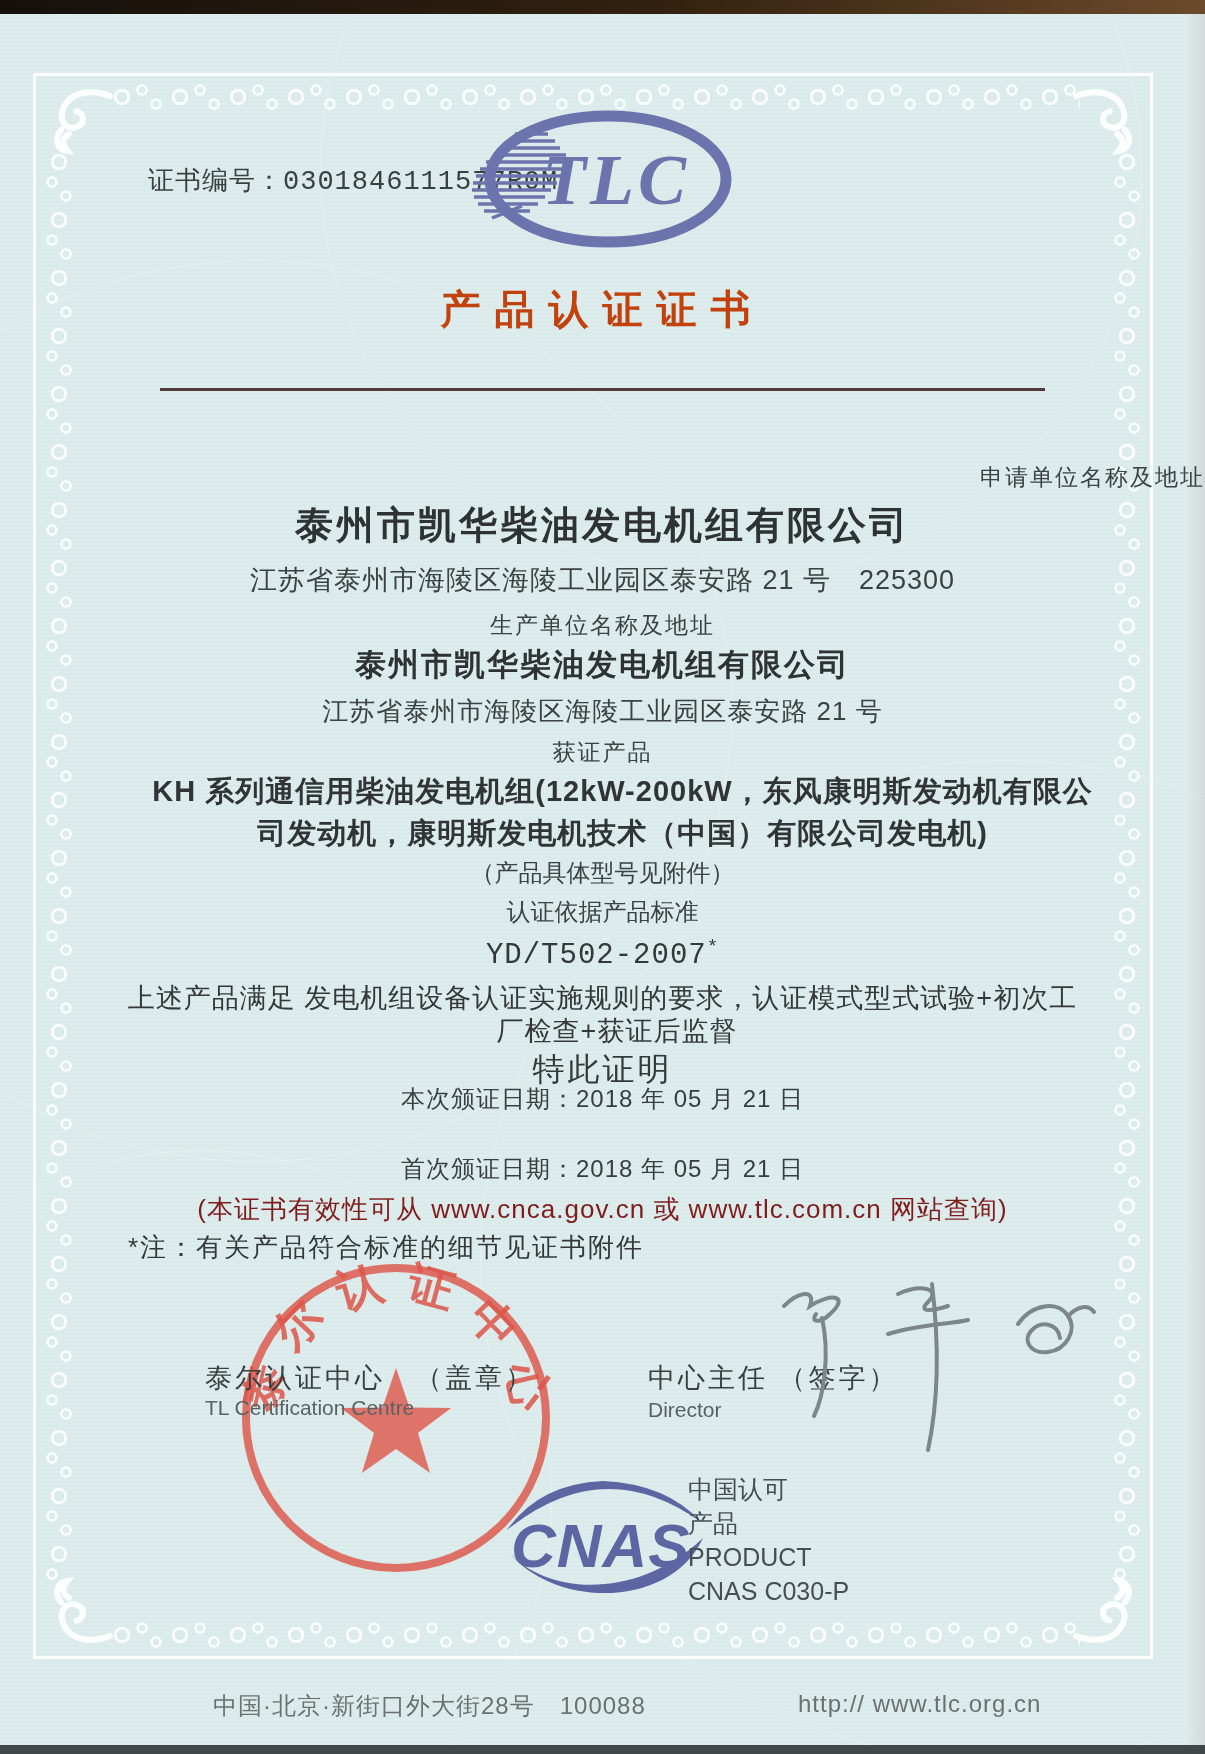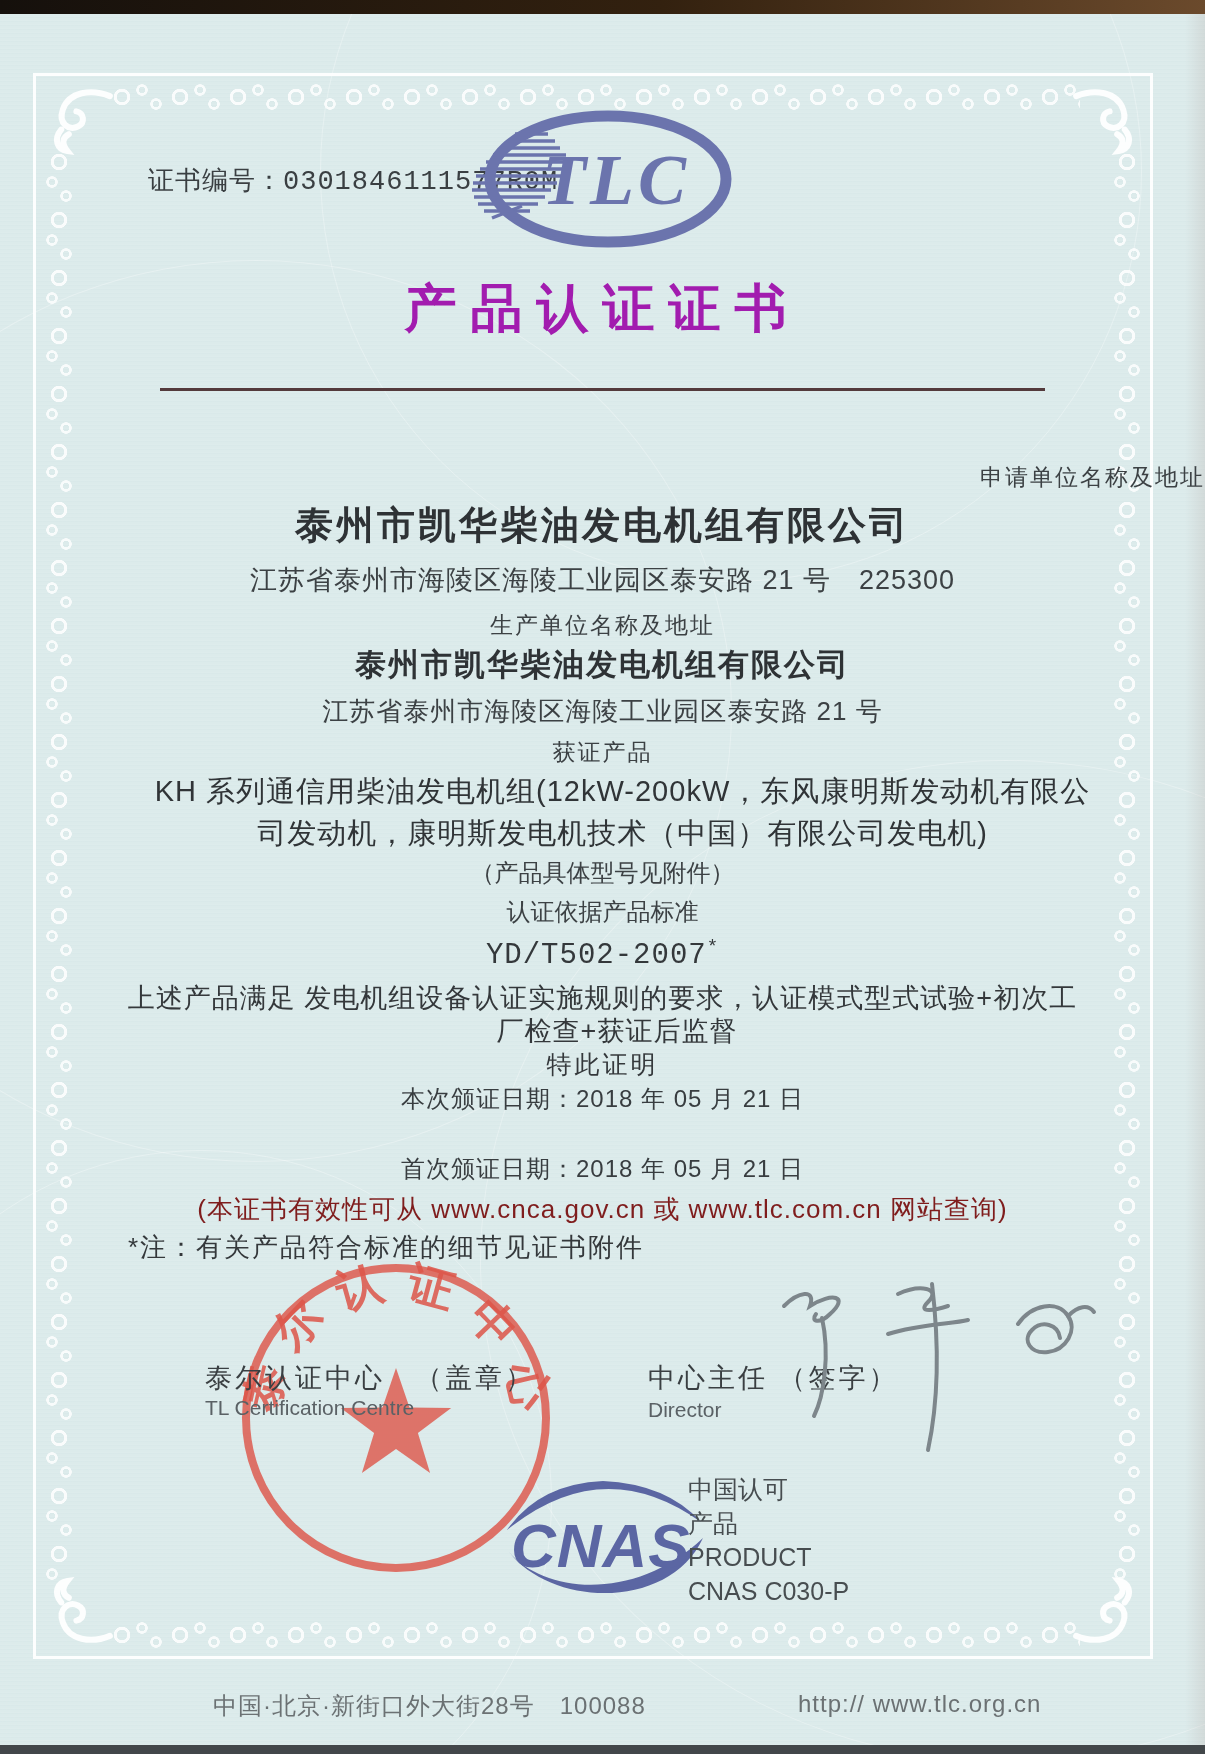--- a/index.html
+++ b/index.html
@@ -23,30 +23,30 @@
       radial-gradient(circle at 46px 22px, transparent 3px, rgba(255,255,255,.85) 3.5px 5.5px, transparent 6px);
      background-size:58px 30px;background-repeat:repeat-x;}
   .lace-v{width:30px;
      background-image:
       radial-gradient(circle at 15px 12px, transparent 5px, rgba(255,255,255,.9) 5.5px 8px, transparent 8.5px),
       radial-gradient(circle at 8px 32px,  transparent 3px, rgba(255,255,255,.85) 3.5px 5.5px, transparent 6px),
       radial-gradient(circle at 22px 46px, transparent 3px, rgba(255,255,255,.85) 3.5px 5.5px, transparent 6px);
      background-size:30px 58px;background-repeat:repeat-y;}
   .cert-no{left:148px;top:163px;font-size:26px;color:#3a3f42;letter-spacing:1px;white-space:nowrap;}
   .cert-no .num{font-family:"Liberation Mono",monospace;font-size:27px;letter-spacing:1px;}
-  .title-cn{top:274px;font-size:52px;font-weight:bold;color:#a21caf;letter-spacing:14px;
+  .title-cn{top:282px;font-size:40px;font-weight:bold;color:#c2410c;letter-spacing:14px;
             font-family:"Liberation Serif","DejaVu Serif",serif;}
   .rule{left:160px;top:388px;width:885px;height:3px;background:#533a3c;}
   .title-en{top:398px;font-size:37px;color:#7b4a41;font-family:"Liberation Serif","DejaVu Serif",serif;
             word-spacing:16px;letter-spacing:1px;}
   .seclabel{font-size:23px;color:#3c4144;letter-spacing:2px;}
   .bigname{font-size:38px;font-weight:bold;color:#2e3235;letter-spacing:3px;}
   .midname{font-size:31px;font-weight:bold;color:#2e3235;letter-spacing:2px;}
   .addr{font-size:27px;color:#3c4144;letter-spacing:1px;}
-  .prod{font-size:29px;font-weight:normal;color:#303437;letter-spacing:1px;padding-left:40px;}
+  .prod{font-size:29px;font-weight:bold;color:#303437;letter-spacing:1px;padding-left:40px;}
   .note{font-size:24px;color:#3c4144;}
   .std{font-size:29px;color:#34383b;font-family:"Liberation Mono",monospace;letter-spacing:1px;}
   .std sup{font-size:19px;}
   .stmt{font-size:27px;color:#34383b;letter-spacing:1px;}
   .datel{font-size:24px;color:#383d40;letter-spacing:1px;}
   .validity{font-size:26px;color:#7f1d1d;letter-spacing:1px;}
   .footnote{left:128px;top:1230px;font-size:26px;color:#34383b;letter-spacing:2px;}
   .issuer{left:205px;top:1360px;font-size:27px;color:#3a3f42;letter-spacing:3px;}
   .issuer-en{left:205px;top:1396px;font-size:21px;color:#5a6165;}
   .director{left:648px;top:1360px;font-size:27px;color:#3a3f42;letter-spacing:3px;}
@@ -127,21 +127,21 @@
   <div class="abs ctr prod" style="top:814px;">司发动机，康明斯发电机技术（中国）有限公司发电机)</div>
   <div class="abs ctr note" style="top:857px;">（产品具体型号见附件）</div>
 
   <div class="abs ctr note" style="top:896px;">认证依据产品标准</div>
   <div class="abs ctr std" style="top:936px;">
     <span>YD/T502-2007</span><sup>*</sup>
   </div>
 
   <div class="abs ctr stmt" style="top:980px;">上述产品满足 发电机组设备认证实施规则的要求，认证模式型式试验+初次工</div>
   <div class="abs ctr stmt" style="top:1013px;padding-left:29px;">厂检查+获证后监督</div>
-  <div class="abs ctr stmt" style="top:1048px;letter-spacing:3px;font-size:25px;">特此证明</div>
+  <div class="abs ctr stmt" style="top:1048px;letter-spacing:3px;font-size:32px;">特此证明</div>
 
   <div class="abs ctr datel" style="top:1083px;">
     <span>本次颁证日期：</span><span>2018 年 05 月 21 日</span>
   </div>
   <div class="abs ctr datel" style="top:1153px;">
     <span>首次颁证日期：</span><span>2018 年 05 月 21 日</span>
   </div>
 
   <div class="abs ctr validity" style="top:1192px;">(本证书有效性可从 www.cnca.gov.cn 或 www.tlc.com.cn 网站查询)</div>
   <div class="abs footnote">*注：有关产品符合标准的细节见证书附件</div>

